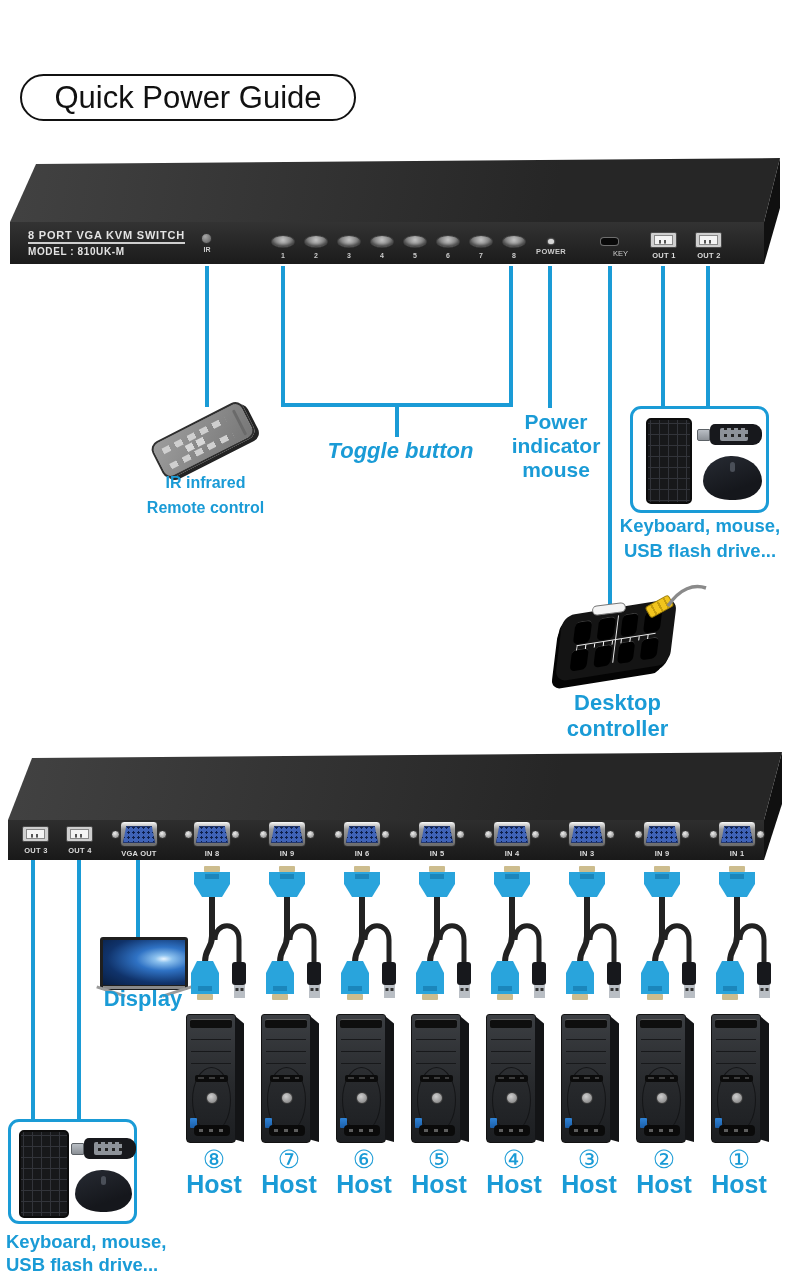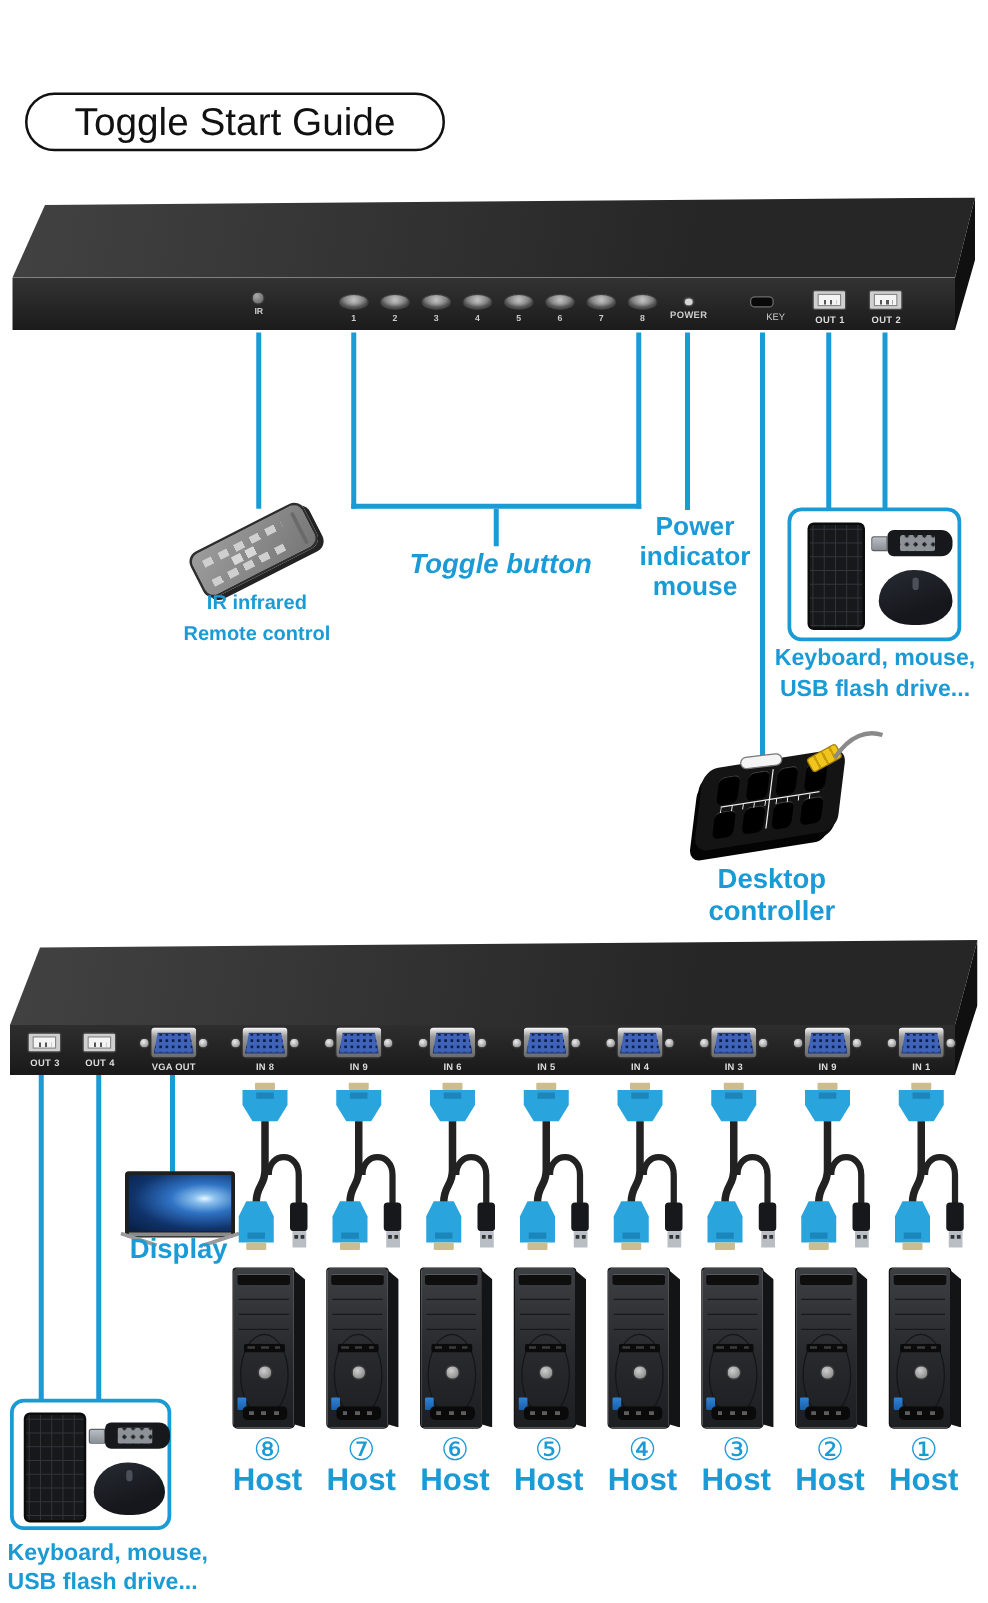--- a/index.html
+++ b/index.html
@@ -148,26 +148,30 @@
   .tower .botp { position:absolute; left:7px; top:110px; width:36px; height:11px; background:#0a0a0a; border-radius:4px;
                  background-image:repeating-linear-gradient(90deg,#5d5d5d 0 4px,transparent 4px 10px); background-size:70% 3px; background-repeat:no-repeat; background-position:5px 4px; }
   .host .hnum { position:absolute; left:0; top:131px; width:56px; text-align:center; font-size:25px; color:var(--accent); font-weight:400; }
   .host .hlab { position:absolute; left:-3px; top:156px; width:62px; text-align:center; font-size:25px; font-weight:800; color:var(--accent); }
 </style>
 </head>
 <body>
 
 <div class="canvas" style="--accent:#1A9BD6">
 
-  <div class="pill">Toggle Start Guide</div>
+  <div class="pill">Quick Power Guide</div>
 
   <div class="dev dev-front">
     <div class="face-top"></div>
     <div class="face-front"></div>
     <div class="face-side"></div>
+  </div>
+  <div class="fp-title">
+    <span class="nm">8 PORT VGA KVM SWITCH</span>
+    <span class="md">MODEL : 810UK-M</span>
   </div>
   <div class="ir-led"></div>
   <div class="ir-lab">IR</div>
 
   <div>
 
       <div class="fp-btn" style="--i: 0;">
         <div class="oval"></div>
         <div class="num">1</div>
       </div>

